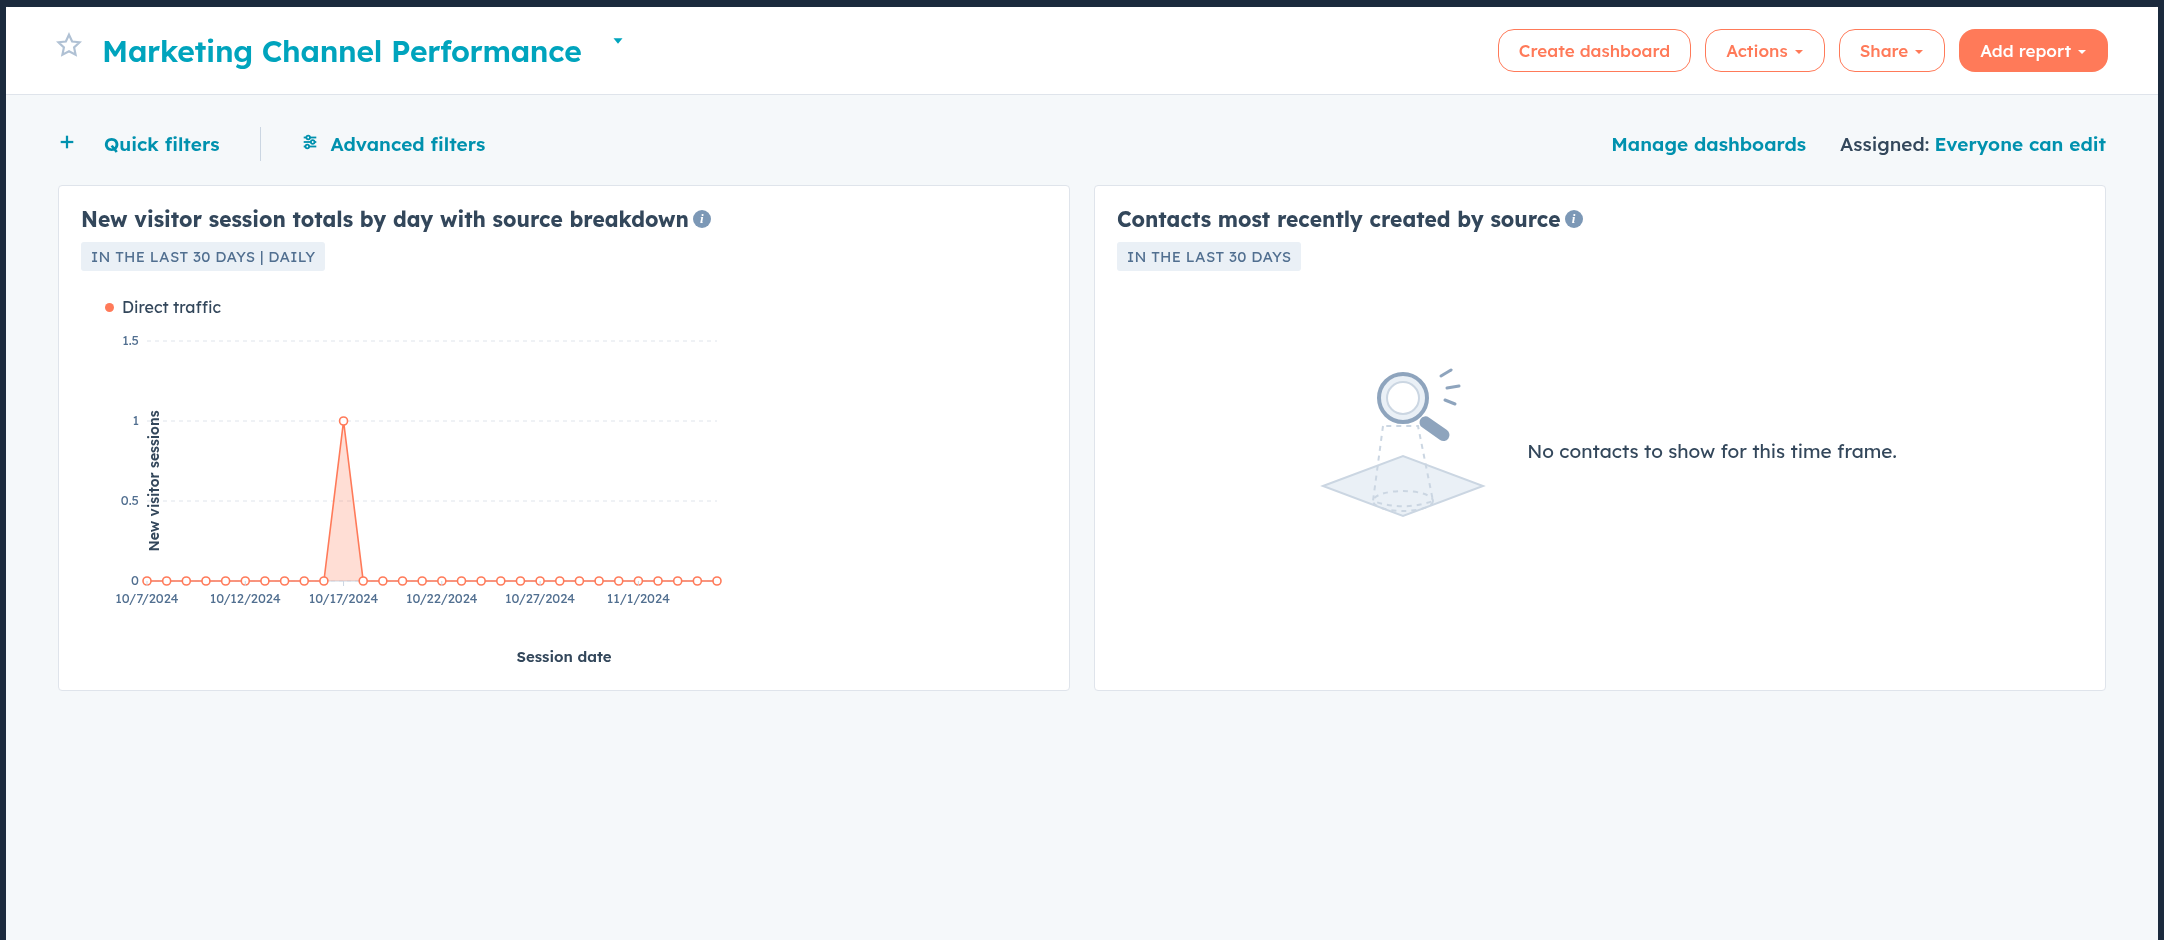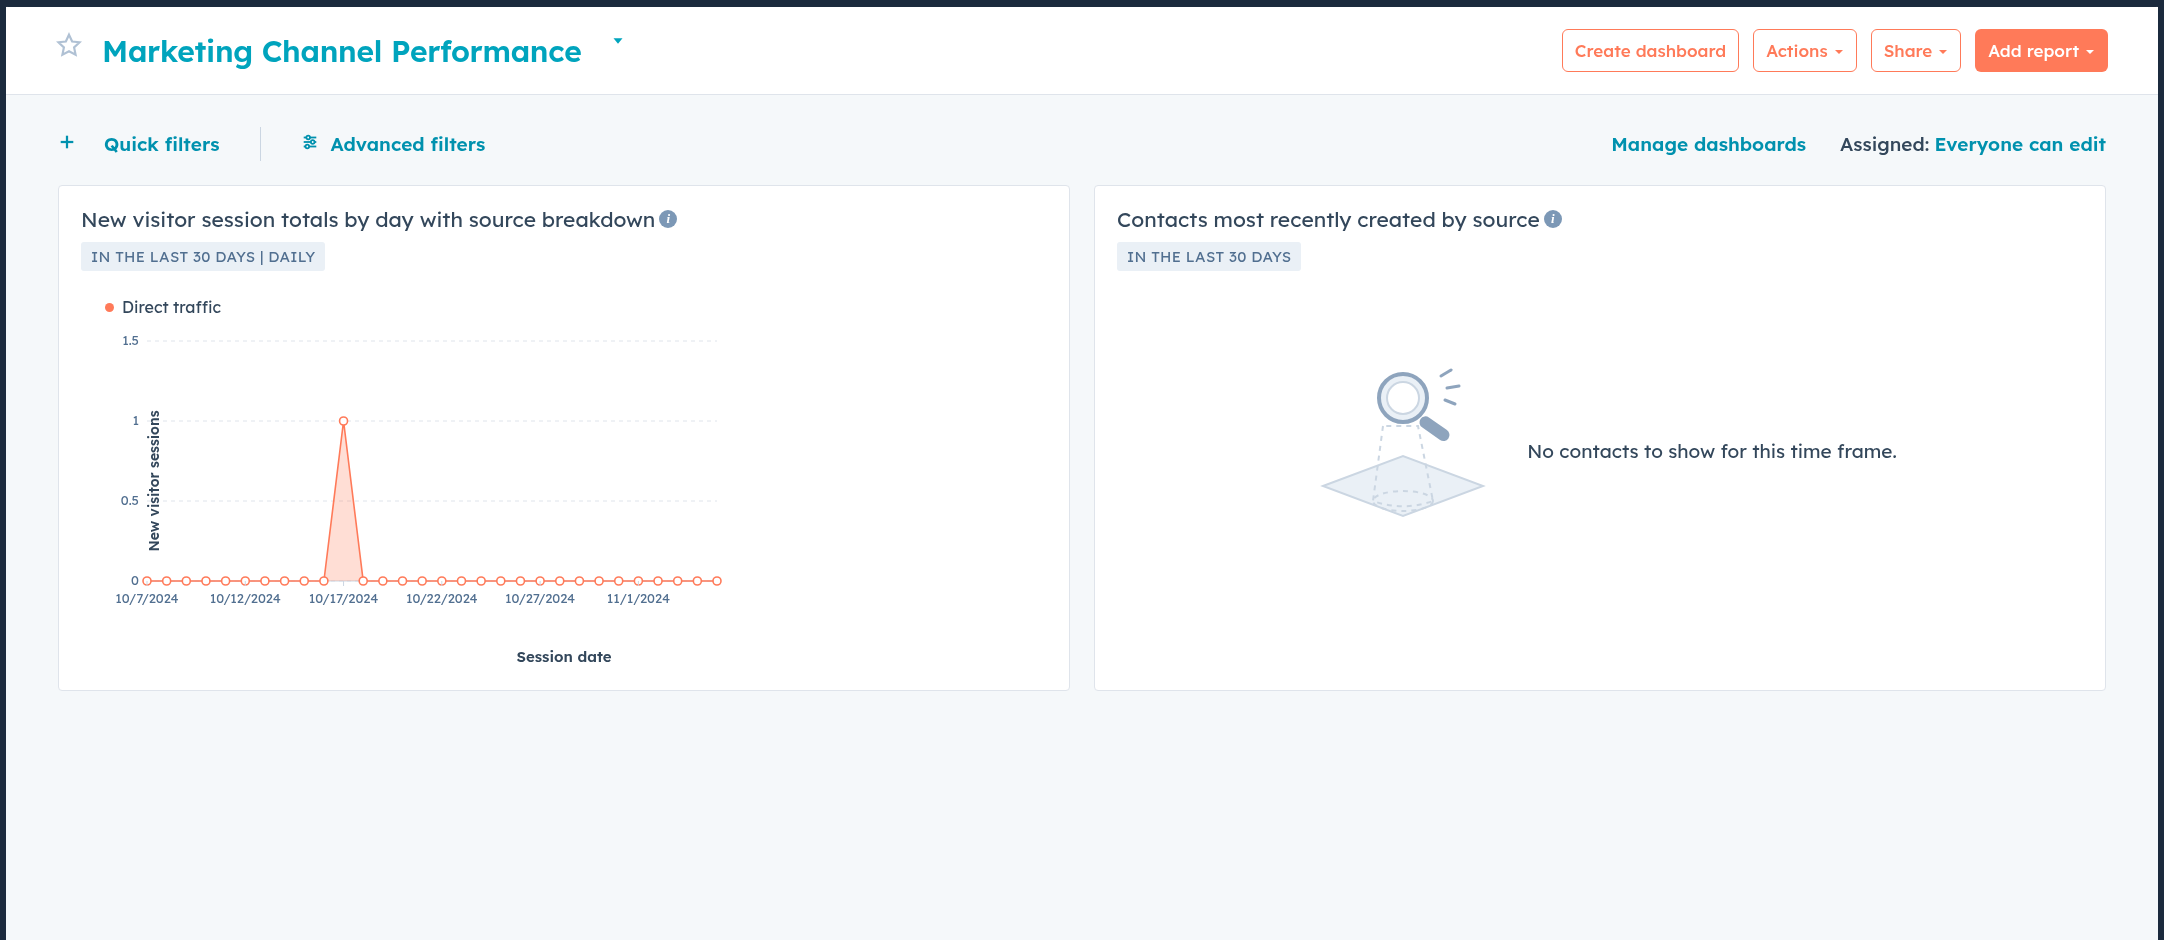--- a/index.html
+++ b/index.html
@@ -5,39 +5,39 @@
   *{box-sizing:border-box;margin:0;padding:0;font-family:"Lexend Deca","Helvetica Neue",Arial,sans-serif}
   body{background:#1b2a3d}
   .app{background:#f5f8fa;min-height:940px;margin:6px;border-radius:2px;border-top:1px solid #1b2a3d}
   .header{background:#fff;border-bottom:1px solid #dfe4eb;padding:22px 50px 22px 50px;display:flex;align-items:center;justify-content:space-between}
   .title-wrap{display:flex;align-items:flex-start;gap:20px}
   .star-icon svg{width:26px;height:26px;stroke:#b0c1d4;fill:none;stroke-width:2}
   .page-title{color:#00a4bd;font-size:30px;font-weight:600;letter-spacing:-0.3px}
   .caret-down{color:#00a4bd;margin-left:8px}
   .caret-down svg{width:18px;height:18px;fill:currentColor}
   .hdr-actions{display:flex;gap:14px}
-  .btn{display:inline-flex;align-items:center;gap:6px;padding:10px 12px;font-size:17px;font-weight:500;border-radius:6px;cursor:pointer;border:1px solid transparent;background:#fff}
+  .btn{display:inline-flex;align-items:center;gap:6px;padding:10px 20px;font-size:17px;font-weight:500;border-radius:16px;cursor:pointer;border:1px solid transparent;background:#fff}
   .btn-outline{border-color:#ff7a59;color:#ff7a59;background:#fff}
   .btn-primary{background:#ff7a59;color:#fff}
   .btn .mini-caret svg{width:10px;height:10px;fill:currentColor}
   .toolbar{display:flex;align-items:center;justify-content:space-between;padding:32px 52px 24px 52px}
   .toolbar-left{display:flex;align-items:center;gap:40px}
   .qf{display:flex;align-items:center;gap:28px;color:#0091ae;font-size:19px;font-weight:600;cursor:pointer}
   .qf svg{width:18px;height:18px;stroke:#0091ae;fill:none;stroke-width:2.5}
   .vline{width:1px;height:34px;background:#cbd6e2}
   .af{display:flex;align-items:center;gap:12px;color:#0091ae;font-size:19px;font-weight:600;cursor:pointer}
   .af svg{width:18px;height:18px;stroke:#0091ae;fill:none;stroke-width:2}
   .toolbar-right{display:flex;align-items:flex-end;gap:34px;font-size:19px}
   .manage-link{color:#0091ae;font-weight:600;cursor:pointer}
   .assigned-label{color:#33475b;font-weight:500}
   .assigned-value{color:#0091ae;font-weight:600;cursor:pointer}
   .cards{display:flex;gap:24px;padding:0 52px 30px 52px}
   .card{flex:1;background:#fff;border:1px solid #dfe4eb;border-radius:4px;padding:20px 22px 24px 22px;min-height:470px}
   .card-title-row{display:flex;align-items:center;gap:4px}
-  .card-title{color:#33475b;font-size:21px;font-weight:400}
+  .card-title{color:#33475b;font-size:21px;font-weight:700}
   .info-icon{display:inline-flex;width:18px;height:18px;border-radius:50%;background:#7c98b6;color:#fff;align-items:center;justify-content:center;font-size:13px;font-weight:700;font-style:italic;font-family:Georgia,serif}
   .badge{display:inline-block;margin-top:10px;background:#eaf0f6;color:#516f90;font-size:15px;font-weight:400;letter-spacing:0.3px;padding:5px 10px;border-radius:3px}
   .chart-wrap{margin-top:26px}
   .legend{display:flex;align-items:center;gap:8px;margin-left:24px;margin-bottom:14px}
   .legend-swatch{width:9px;height:9px;border-radius:50%;background:#ff7a59}
   .legend-label{color:#33475b;font-size:16px}
   .plot{position:relative;height:300px;margin-left:26px;margin-right:6px}
   .plot svg{display:block}
   .ylabel{position:absolute;left:-24px;top:50%;transform:translateY(-50%) rotate(-90deg);transform-origin:center;color:#33475b;font-size:14px;font-weight:600;white-space:nowrap}
   .xlabel{text-align:center;color:#33475b;font-size:15px;font-weight:600;margin-top:16px}

